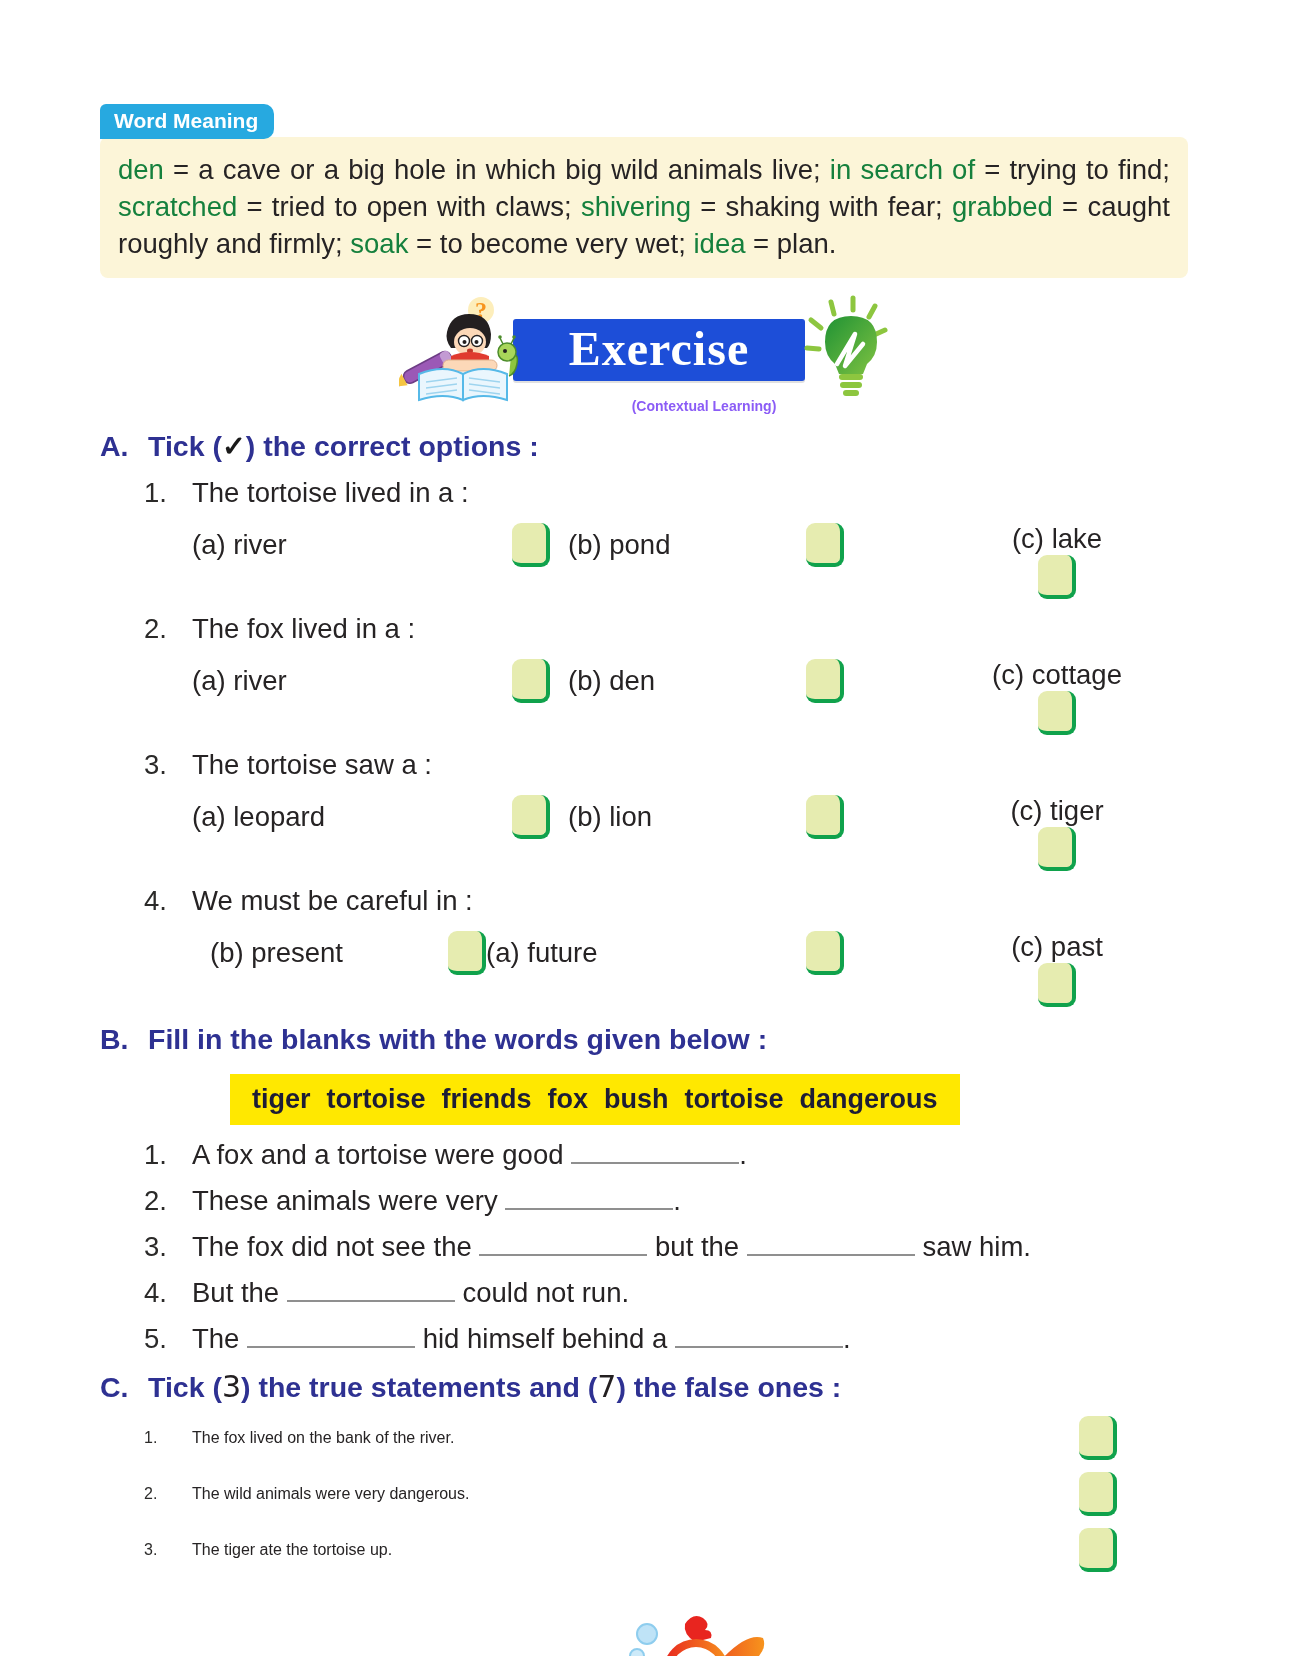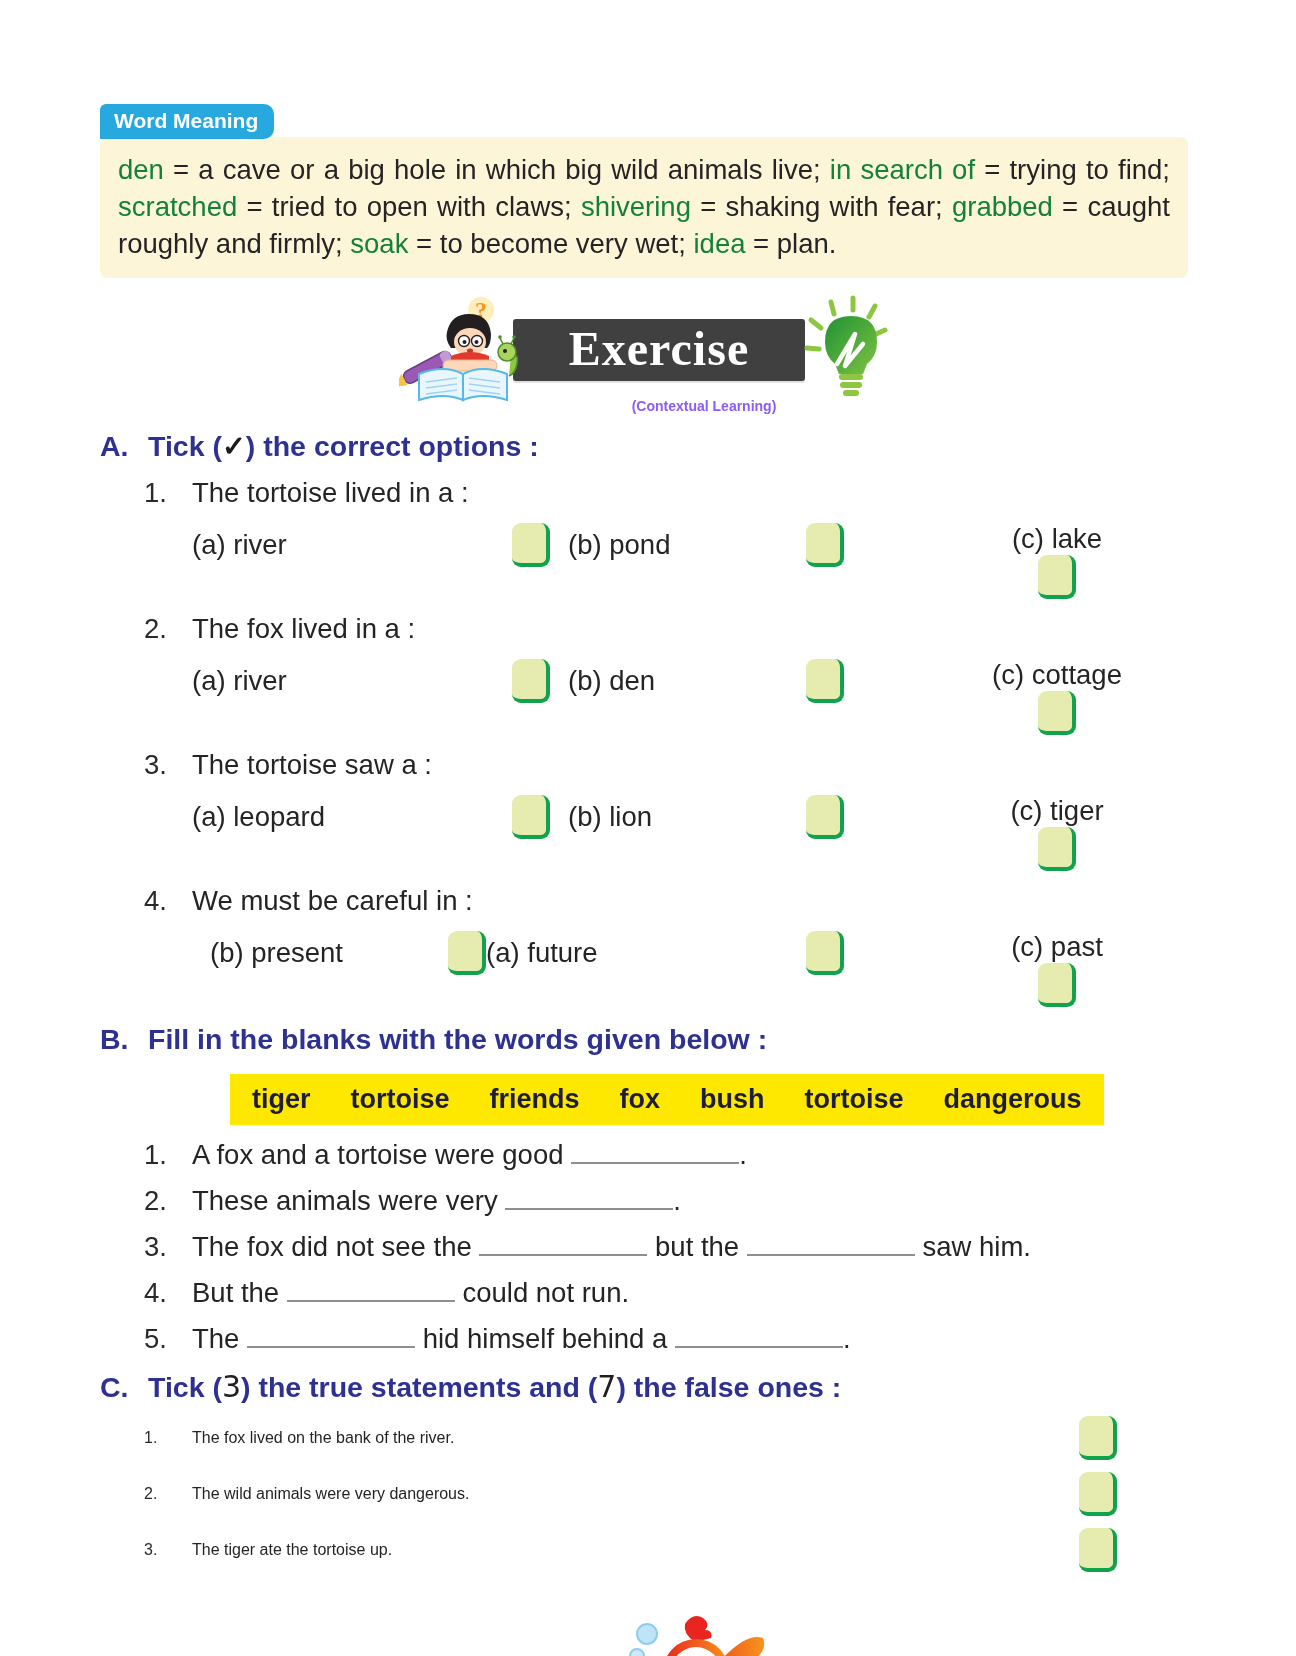--- a/index.html
+++ b/index.html
@@ -17,21 +17,21 @@
   }
   .wm-box{
     background:#fcf5d8;border-radius:8px;margin-top:-2px;
     padding:14px 18px 16px 18px;font-size:27.5px;line-height:37px;
     text-align:justify;color:#262324;
   }
   .wm-box .pink{color:#15803d;}
   
   .banner-wrap{display:flex;align-items:center;justify-content:center;margin-top:14px;height:116px;}
   .ribbon{
-    background:#404040;height:62px;min-width:292px;display:flex;align-items:center;justify-content:center;
+    background:#1d4ed8;height:62px;min-width:292px;display:flex;align-items:center;justify-content:center;
     border-radius:3px;box-shadow:0 2px 0 rgba(0,0,0,.12);position:relative;z-index:1;
   }
   .ribbon-title{
     font-family:"Liberation Serif",serif;font-weight:bold;color:#ffffff;
     font-size:48px;letter-spacing:1px;padding:0 18px 4px 18px;
   }
   .boy-svg{margin-right:-14px;position:relative;z-index:2;}
   .bulb-svg{margin-left:-12px;position:relative;z-index:2;}
   .banner-subtitle{
     text-align:center;font-weight:bold;font-size:14px;color:#8b5cf6;
@@ -53,21 +53,21 @@
   .g1{width:358px;}
   .g2{width:276px;margin-left:18px;}
   .g3{width:258px;margin-left:84px;flex-direction:column;}
   .checkbox{
     width:34px;height:40px;background:#e6ecb0;border-radius:9px;
     border-right:4px solid #10a24c;border-bottom:4px solid #10a24c;
     box-sizing:content-box;display:inline-block;
   }
   
   .word-bank{
-    display:flex;gap:40px;background:#ffe800;width:fit-content;
+    display:flex;gap:16px;background:#ffe800;width:fit-content;
     margin:18px 0 4px 130px;padding:10px 22px;font-weight:bold;
     font-size:27px;color:#1d1d35;
   }
   
   .blank{
     display:inline-block;width:168px;height:22px;
     border-bottom:2.5px solid #8f8f8f;vertical-align:baseline;
   }
   
   .c-row{display:flex;align-items:center;margin-top:12px;padding-right:71px;}

